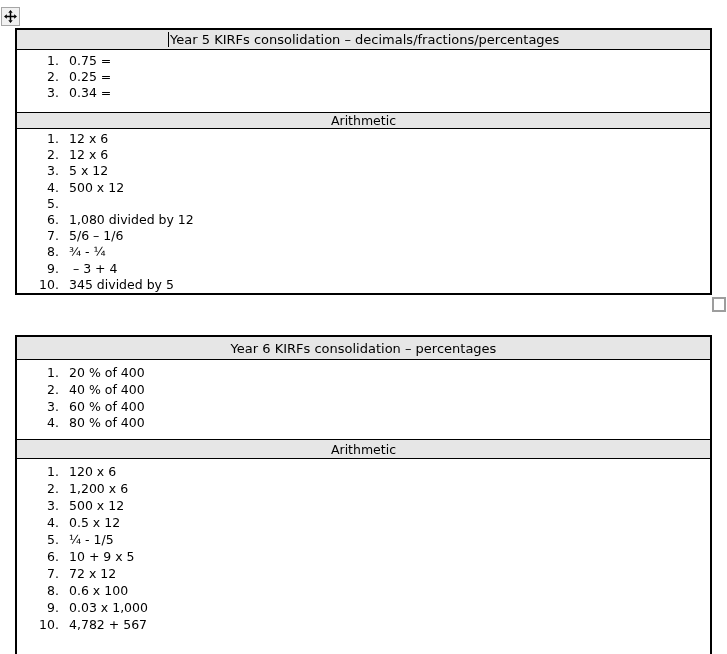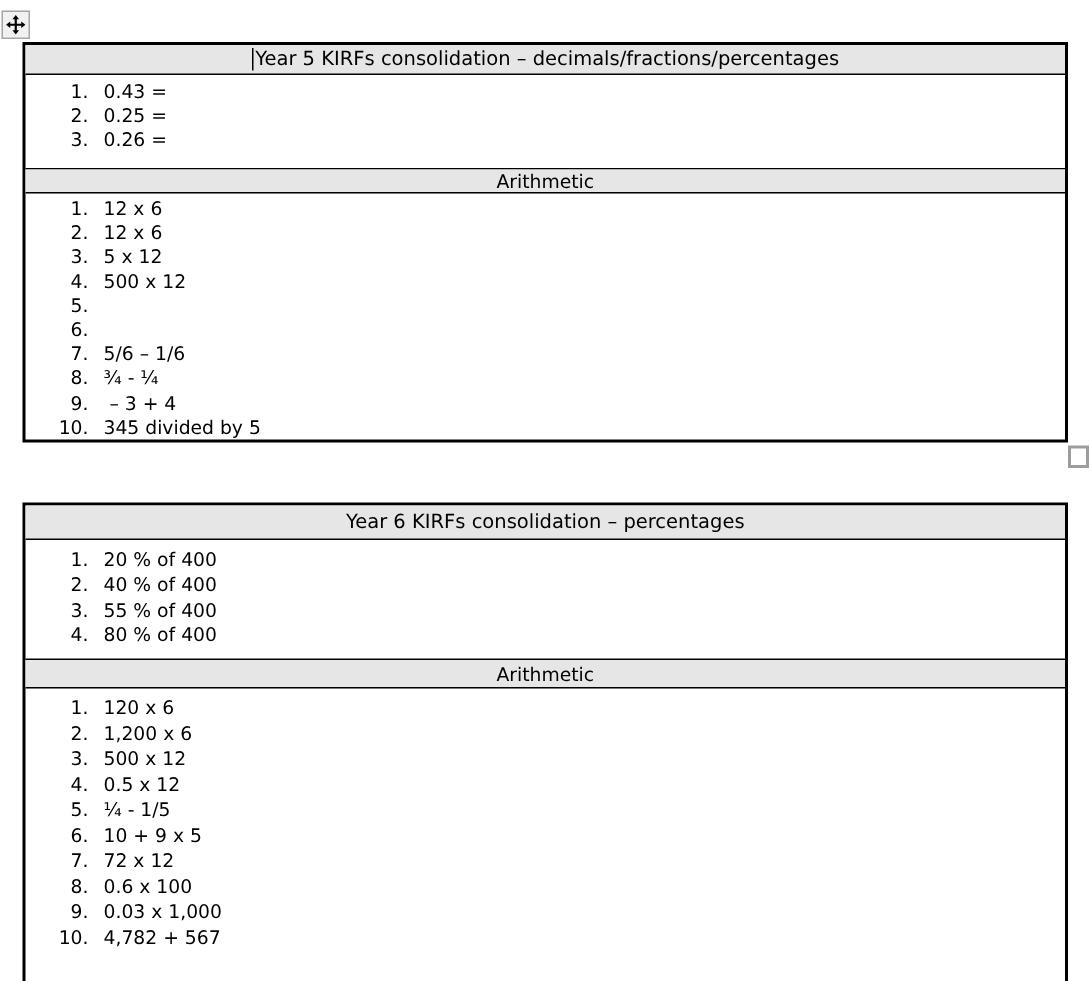--- a/index.html
+++ b/index.html
@@ -109,29 +109,29 @@
 
   <section class="ktable t1">
     <div class="row hdr title-row">
       <span class="caret"></span>
       <span>Year 5 KIRFs consolidation – decimals/fractions/percentages</span>
     </div>
     <div class="row body b1">
       <div class="list">
           <div class="li">
             <span class="num">1.</span>
-            <span class="txt">0.43 =</span>
+            <span class="txt">0.75 =</span>
           </div>
           <div class="li">
             <span class="num">2.</span>
             <span class="txt">0.25 =</span>
           </div>
           <div class="li">
             <span class="num">3.</span>
-            <span class="txt">0.26 =</span>
+            <span class="txt">0.34 =</span>
           </div>
         </div>
     </div>
     <div class="row hdr arith-row">
       <span>Arithmetic</span>
     </div>
     <div class="row body b2 last">
       <div class="list">
           <div class="li">
             <span class="num">1.</span>
@@ -147,20 +147,21 @@
           </div>
           <div class="li">
             <span class="num">4.</span>
             <span class="txt">500 x 12</span>
           </div>
           <div class="li">
             <span class="num">5.</span>
           </div>
           <div class="li">
             <span class="num">6.</span>
+            <span class="txt">1,080 divided by 12</span>
           </div>
           <div class="li">
             <span class="num">7.</span>
             <span class="txt">5/6 – 1/6</span>
           </div>
           <div class="li">
             <span class="num">8.</span>
             <span class="txt">¾ - ¼</span>
           </div>
           <div class="li">
@@ -186,21 +187,21 @@
           <div class="li">
             <span class="num">1.</span>
             <span class="txt">20 % of 400</span>
           </div>
           <div class="li">
             <span class="num">2.</span>
             <span class="txt">40 % of 400</span>
           </div>
           <div class="li">
             <span class="num">3.</span>
-            <span class="txt">55 % of 400</span>
+            <span class="txt">60 % of 400</span>
           </div>
           <div class="li">
             <span class="num">4.</span>
             <span class="txt">80 % of 400</span>
           </div>
         </div>
     </div>
     <div class="row hdr arith-row">
       <span>Arithmetic</span>
     </div>

